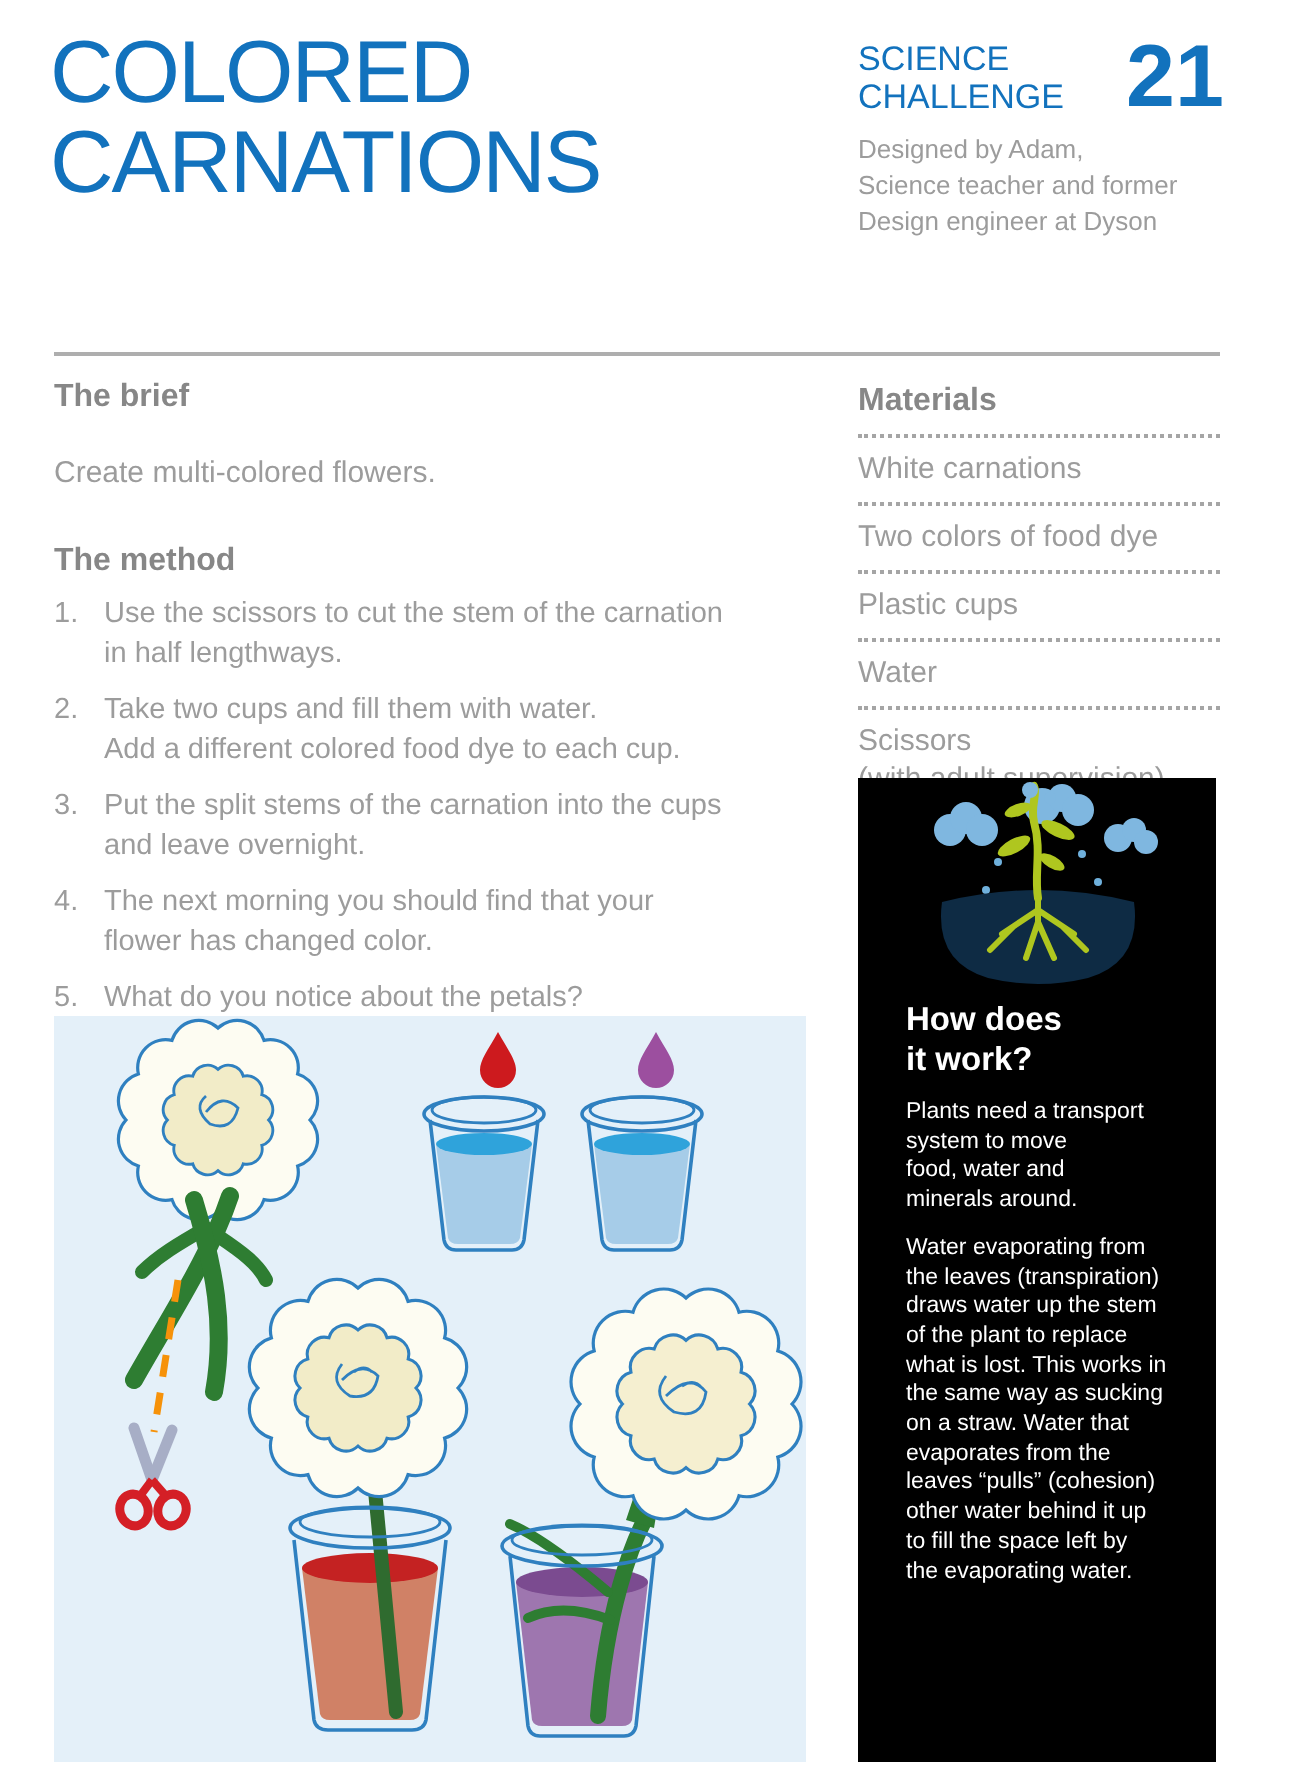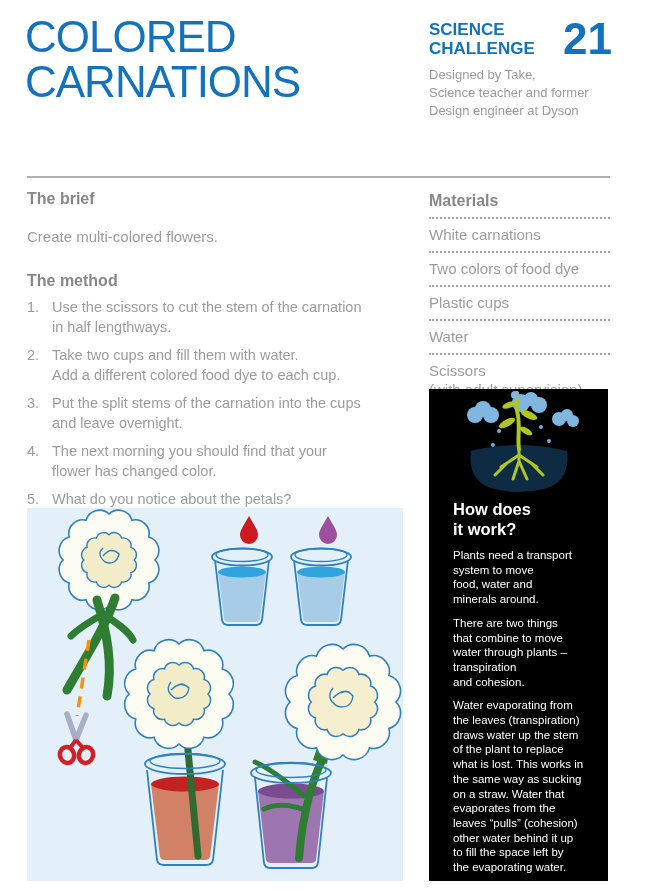--- a/index.html
+++ b/index.html
@@ -5,21 +5,21 @@
   * { margin:0; padding:0; box-sizing:border-box; }
   html,body { width:650px; height:891px; background:#fff;
     font-family:"Liberation Sans", sans-serif; }
   #page { position:relative; width:650px; height:891px; background:#fff; overflow:hidden; }
 
   
   .page-title { position:absolute; left:25px; top:14px; width:390px;
     font-size:44px; font-weight:normal; line-height:45px; letter-spacing:-1px;
     color:#1272bd; white-space:pre-line; }
   .challenge-label { position:absolute; left:429px; top:20px;
-    font-size:17px; font-weight:bold; line-height:19px; letter-spacing:0;
+    font-size:17px; font-weight:normal; line-height:19px; letter-spacing:0;
     color:#1272bd; white-space:pre-line; }
   .challenge-number { position:absolute; right:38px; top:14px;
     font-size:44px; font-weight:bold; color:#1272bd; }
   .designer { position:absolute; left:429px; top:66px;
     font-size:13px; line-height:18px; color:#9c9c9c; white-space:pre-line; }
   .divider { position:absolute; left:27px; top:176px; width:583px; height:2px;
     background:#aeaeae; }
 
   
   .left-col { position:absolute; left:27px; top:190px; width:392px; }
@@ -55,21 +55,21 @@
 </head>
 <body>
 
 <div id="page">
 
   <h1 class="page-title">COLORED
 CARNATIONS</h1>
   <div class="challenge-label">SCIENCE
 CHALLENGE</div>
   <div class="challenge-number">21</div>
-  <div class="designer">Designed by Take,
+  <div class="designer">Designed by Adam,
 Science teacher and former
 Design engineer at Dyson</div>
   <div class="divider"></div>
 
   <div class="left-col">
     <h2 class="sec-heading">The brief</h2>
     <p class="brief-text">Create multi-colored flowers.</p>
     <h2 class="sec-heading method-heading">The method</h2>
     <ol class="method-list">
       <li>Use the scissors to cut the stem of the carnation
@@ -130,25 +130,20 @@
         <circle cx="86" cy="6" r="4"></circle>
           <circle cx="96" cy="10" r="3"></circle>
       </g>
     </svg>
     <h3 class="how-heading">How does
 it work?</h3>
     <p>Plants need a transport
 system to move
 food, water and
 minerals around.</p>
-    <p>There are two things
-that combine to move
-water through plants –
-transpiration
-and cohesion.</p>
     <p>Water evaporating from
 the leaves (transpiration)
 draws water up the stem
 of the plant to replace
 what is lost. This works in
 the same way as sucking
 on a straw. Water that
 evaporates from the
 leaves “pulls” (cohesion)
 other water behind it up

